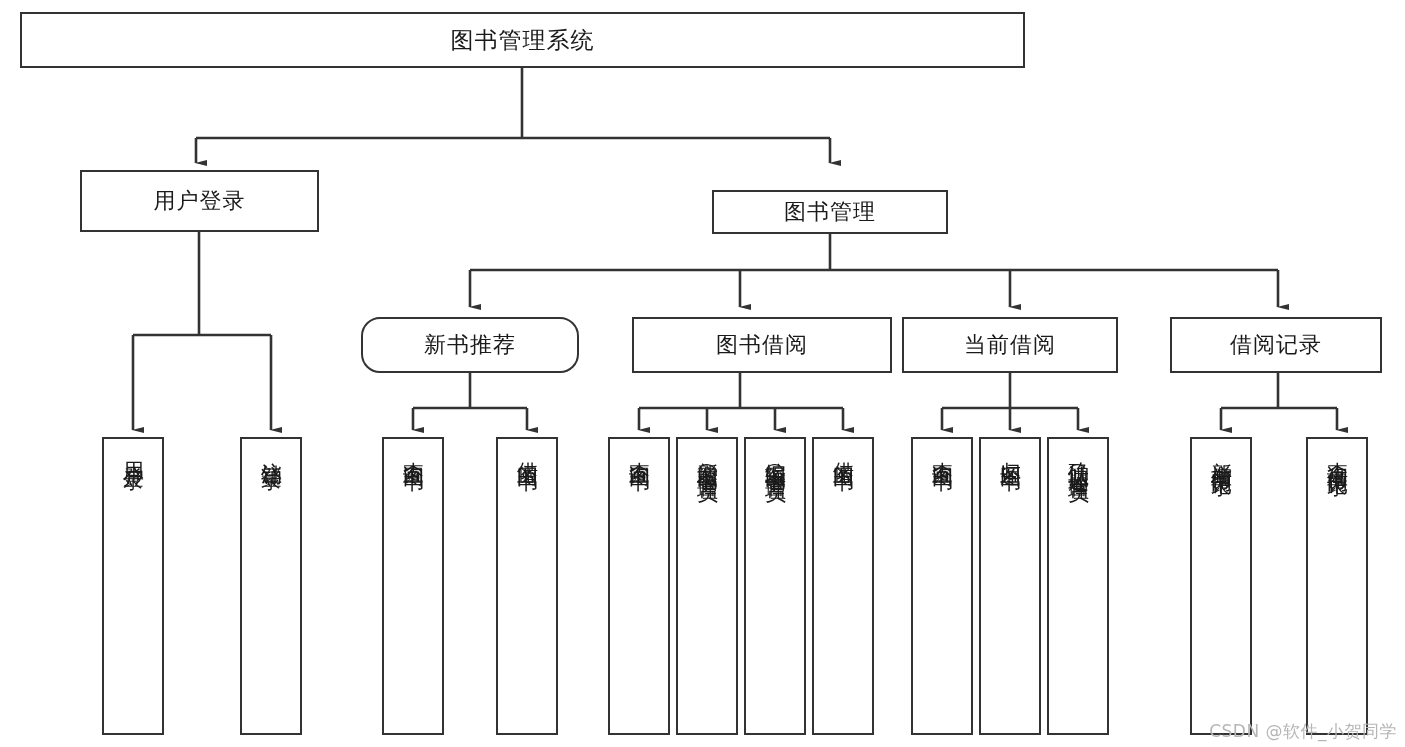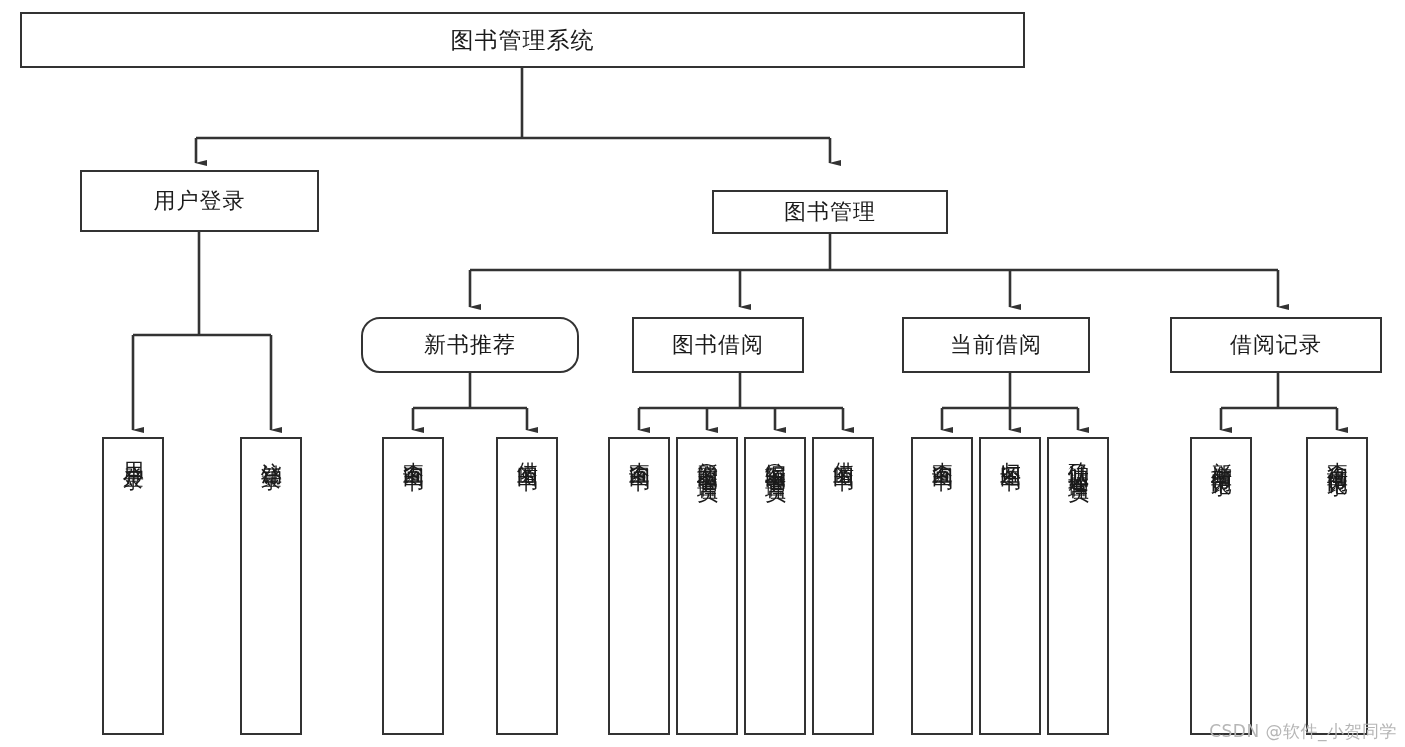--- a/index.html
+++ b/index.html
@@ -128,25 +128,25 @@
   </div>
 
   <div class="node h-node" style="left:712px;top:170px;width:236px;height:44px;margin-top:20px;">
     <span class="lbl">图书管理</span>
   </div>
 
   <div class="node h-node" style="left:361px;top:317px;width:218px;height:56px;border-radius:19px;">
     <span class="lbl">新书推荐</span>
   </div>
 
-  <div class="node h-node" style="left:632px;top:317px;width:172px;height:56px;">
+  <div class="node h-node" style="left:632px;top:317px;width:260px;height:56px;">
     <span class="lbl">图书借阅</span>
   </div>
 
-  <div class="node h-node" style="left:902px;top:317px;width:188px;height:56px;">
+  <div class="node h-node" style="left:902px;top:317px;width:216px;height:56px;">
     <span class="lbl">当前借阅</span>
   </div>
 
   <div class="node h-node" style="left:1170px;top:317px;width:212px;height:56px;">
     <span class="lbl">借阅记录</span>
   </div>
 
   <div class="node v-node" style="left:102px;top:437px;width:62px;height:298px;">
     <span class="lbl">用户登录</span>
   </div>

